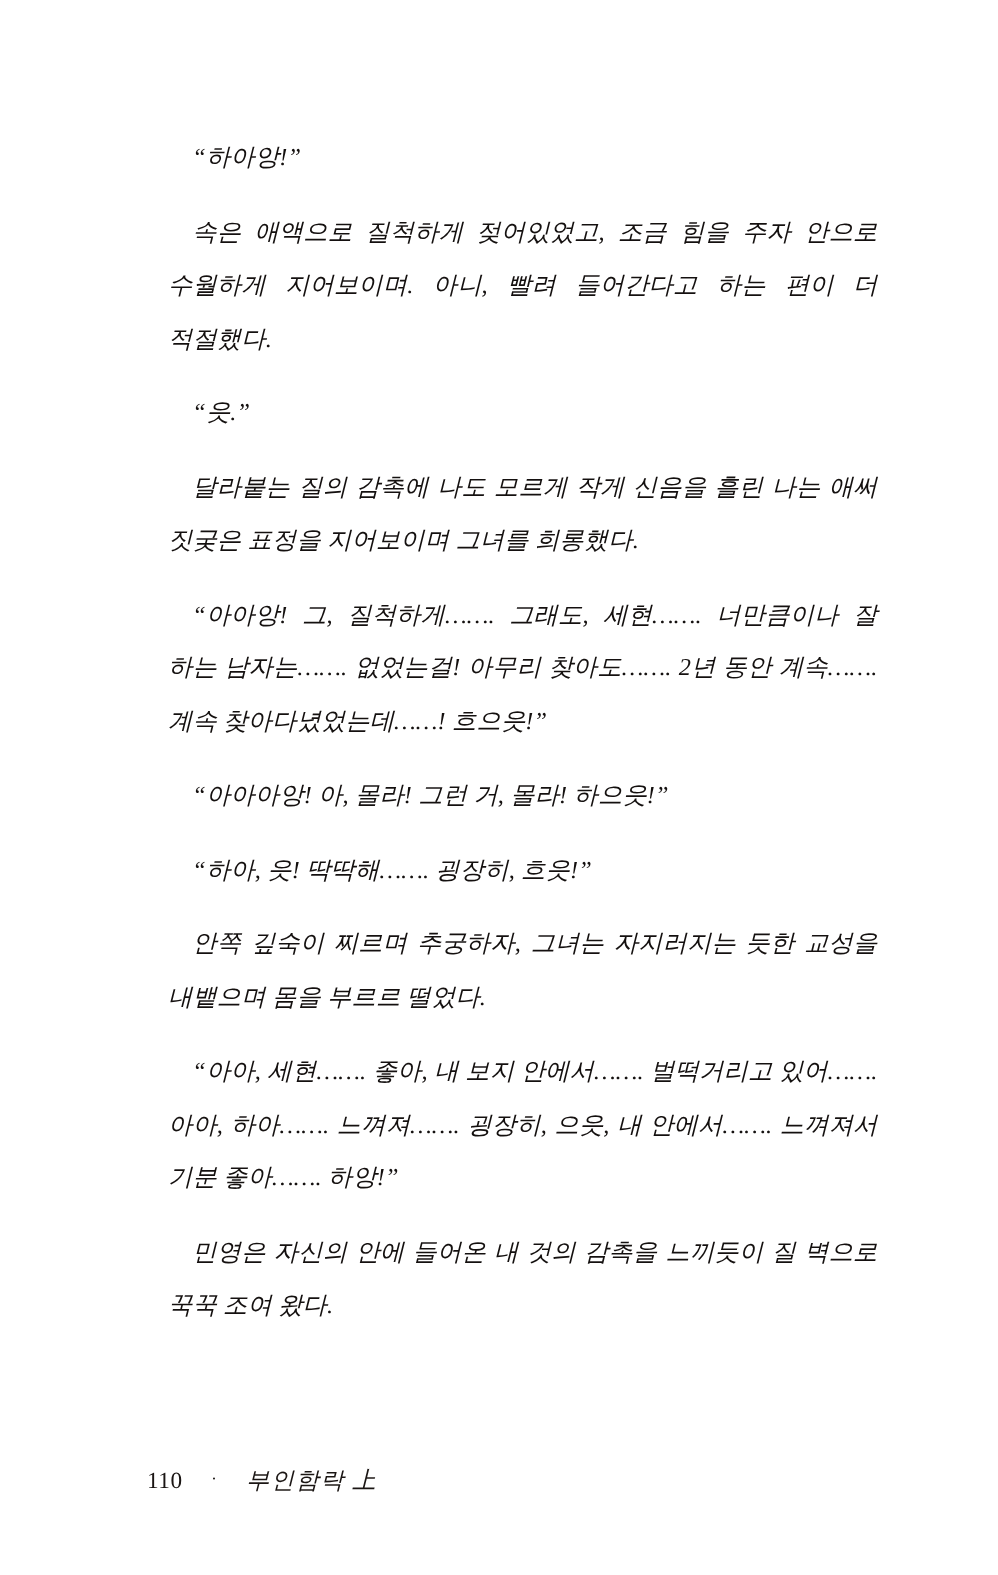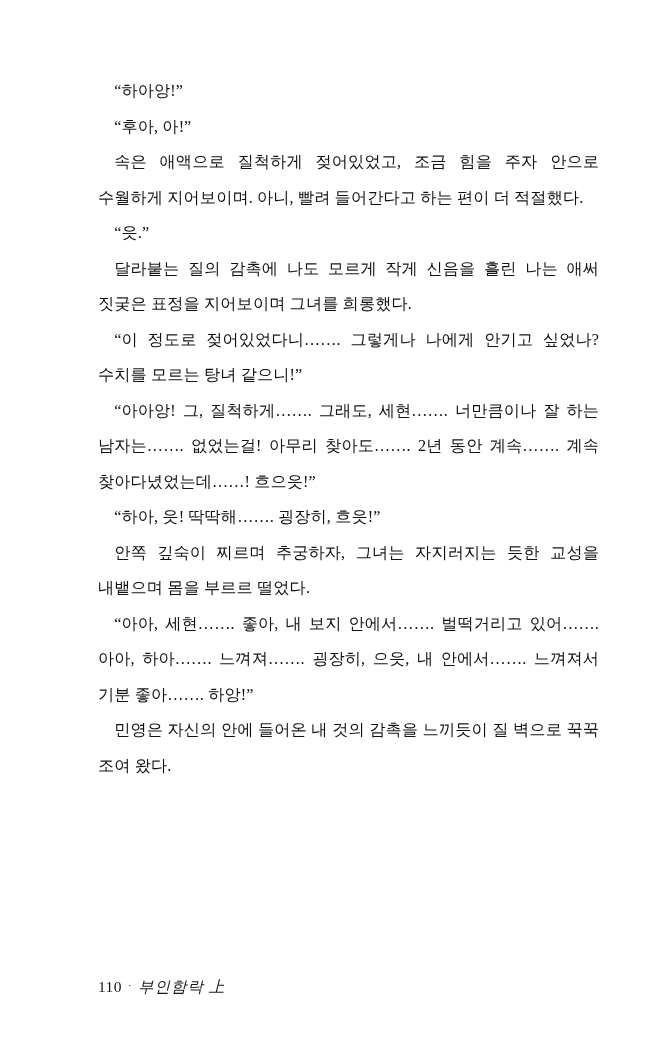--- a/index.html
+++ b/index.html
@@ -23,62 +23,62 @@
   }
   .body-text {
     font-size: 16.2px;
     line-height: 35.5px;
     text-align: justify;
     text-justify: inter-character;
     letter-spacing: 0.1px;
     word-break: keep-all;
   }
   .para {
-    margin: 0;
+    margin: 14px;
     text-indent: 1em;
+    font-style: italic;
   }
   .para.quote {
     text-indent: 1em;
   }
   .footer {
     position: absolute;
     left: 98px;
     bottom: 52px;
     font-size: 15.5px;
     color: #1a1513;
     letter-spacing: 0.4px;
     display: flex;
     align-items: baseline;
-    gap: 6px;
+    gap: 19px;
   }
   .footer .pnum {
     font-family: "Liberation Serif", serif;
   }
   .footer .dot {
     font-size: 11px;
     transform: translateY(-3px);
   }
   .footer .title {
     letter-spacing: 1px;
     font-style: italic;
   }
 </style>
 </head>
 <body>
 
 <div class="page">
 
   <div class="body-text">
     <p class="para quote">“하아앙!”</p>
-    <p class="para quote">“후아, 아!”</p>
     <p class="para">속은 애액으로 질척하게 젖어있었고, 조금 힘을 주자 안으로 수월하게 지어보이며. 아니, 빨려 들어간다고 하는 편이 더 적절했다.</p>
     <p class="para quote">“읏.”</p>
     <p class="para">달라붙는 질의 감촉에 나도 모르게 작게 신음을 흘린 나는 애써 짓궂은 표정을 지어보이며 그녀를 희롱했다.</p>
-    <p class="para quote">“이 정도로 젖어있었다니……. 그렇게나 나에게 안기고 싶었나? 수치를 모르는 탕녀 같으니!”</p>
     <p class="para quote">“아아앙! 그, 질척하게……. 그래도, 세현……. 너만큼이나 잘 하는 남자는……. 없었는걸! 아무리 찾아도……. 2년 동안 계속……. 계속 찾아다녔었는데……! 흐으읏!”</p>
+    <p class="para quote">“아아아앙! 아, 몰라! 그런 거, 몰라! 하으읏!”</p>
     <p class="para quote">“하아, 읏! 딱딱해……. 굉장히, 흐읏!”</p>
     <p class="para">안쪽 깊숙이 찌르며 추궁하자, 그녀는 자지러지는 듯한 교성을 내뱉으며 몸을 부르르 떨었다.</p>
     <p class="para quote">“아아, 세현……. 좋아, 내 보지 안에서……. 벌떡거리고 있어……. 아아, 하아……. 느껴져……. 굉장히, 으읏, 내 안에서……. 느껴져서 기분 좋아……. 하앙!”</p>
     <p class="para">민영은 자신의 안에 들어온 내 것의 감촉을 느끼듯이 질 벽으로 꾹꾹 조여 왔다.</p>
   </div>
 
   <div class="footer">
     <span class="pnum">110</span>
     <span class="dot">·</span>
     <span class="title">부인함락 上</span>

